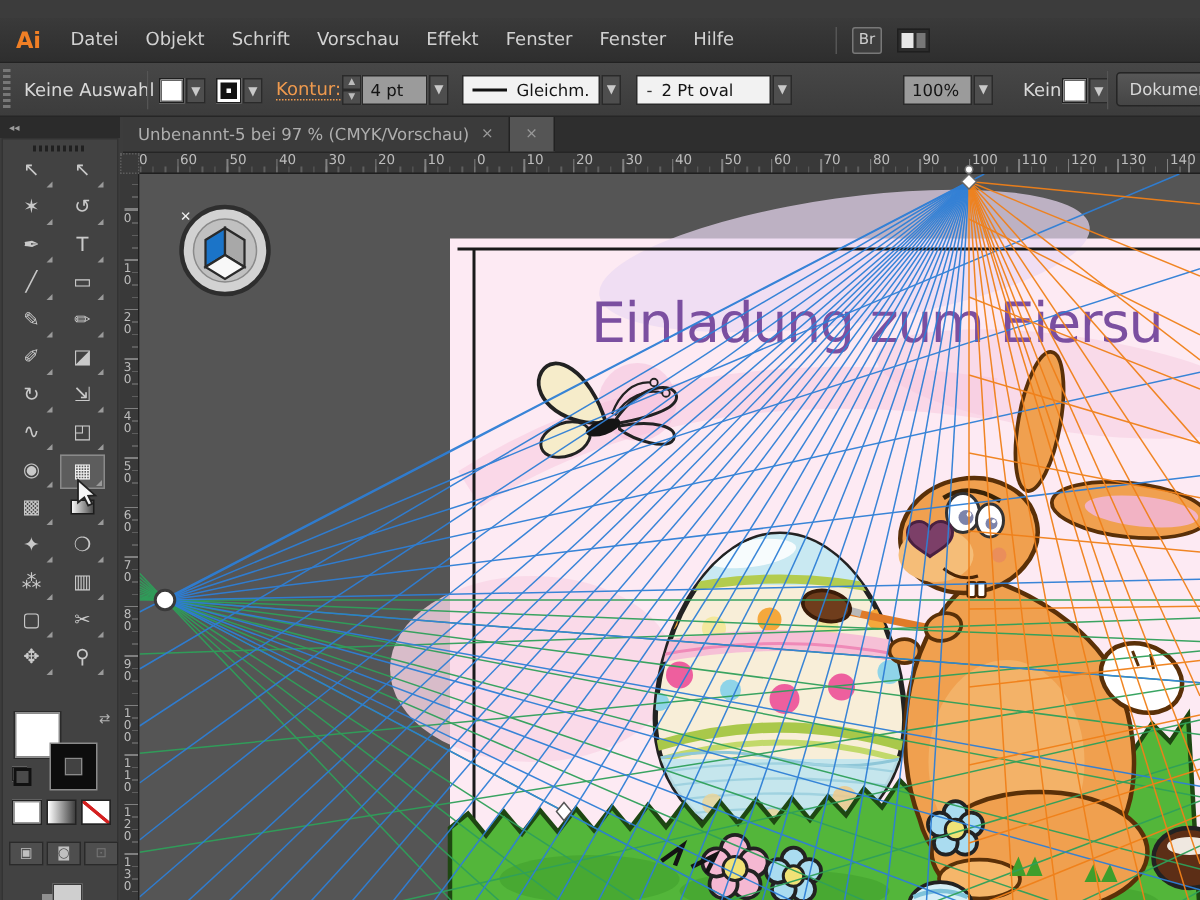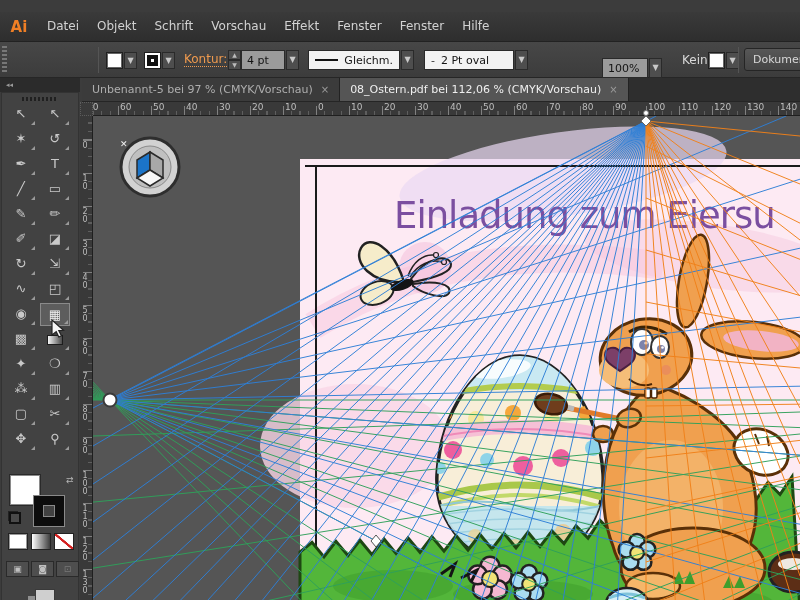--- a/index.html
+++ b/index.html
@@ -135,24 +135,32 @@
   <div id="menu-items" style="display:flex;">
         <span class="menu-item">Datei</span>
         <span class="menu-item">Objekt</span>
         <span class="menu-item">Schrift</span>
         <span class="menu-item">Vorschau</span>
         <span class="menu-item">Effekt</span>
         <span class="menu-item">Fenster</span>
         <span class="menu-item">Fenster</span>
         <span class="menu-item">Hilfe</span>
       </div>
+  <div id="menubar-right">
+    <div class="mb-sep"></div>
+    <div id="br-btn">Br</div>
+    <div id="workspace-btn"></div>
+  </div>
 </div>
 
 <div id="controlbar">
   <div class="grip"></div>
+  <div class="cb" style="left:16px;">
+        <span class="cb-label">Keine Auswahl</span>
+      </div>
   <div class="cb-sep" style="left:98px;"></div>
   <div class="cb" style="left:106px;">
     <div class="swatch-btn"></div>
     <div class="dd-arrow">▼</div>
   </div>
   <div class="cb" style="left:144px;">
     <div class="stroke-swatch"></div>
     <div class="dd-arrow">▼</div>
   </div>
   <div class="cb" style="left:184px;">
@@ -173,42 +181,41 @@
     </div>
     <div class="dd-arrow" style="height:20px; line-height:18px;">▼</div>
   </div>
   <div class="cb" style="left:424px;">
     <div class="combo-white" style="width:90px;">
       <span class="profile-dash">-</span>
       <span>2 Pt oval</span>
     </div>
     <div class="dd-arrow" style="height:20px; line-height:18px;">▼</div>
   </div>
-  <div class="cb" style="left:602px;align-items:flex-end;">
+  <div class="cb" style="left:602px;">
     <div class="combo-gray" style="width:46px;">100%</div>
     <div class="dd-arrow" style="height:20px; line-height:18px;">▼</div>
   </div>
   <div class="cb" style="left:682px;">
         <span class="cb-label">Keine:</span>
       </div>
   <div class="cb" style="left:708px;">
     <div class="swatch-btn"></div>
     <div class="dd-arrow">▼</div>
   </div>
   <div class="cb-sep" style="left:738px;"></div>
   <div id="doc-btn">Dokumen</div>
 </div>
 
 <div id="tabbar">
       <div class="doc-tab">
         <span>Unbenannt-5 bei 97 % (CMYK/Vorschau)</span>
         <span class="tab-close">×</span>
       </div>
       <div class="doc-tab active">
-        <span>08_Ostern.pdf bei 112,06 % (CMYK/Vorschau)</span>
         <span class="tab-close">×</span>
       </div>
     </div>
 
 <div id="toolcol">
   <div id="tool-collapse">◂◂</div>
   <div id="toolpanel">
     <div id="tool-grip"></div>
     <div id="tools" style="height: 352px;">
           <div class="tool-cell" style="left: 0px; top: 0px;"><span>↖</span><i class="flyout"></i></div>

